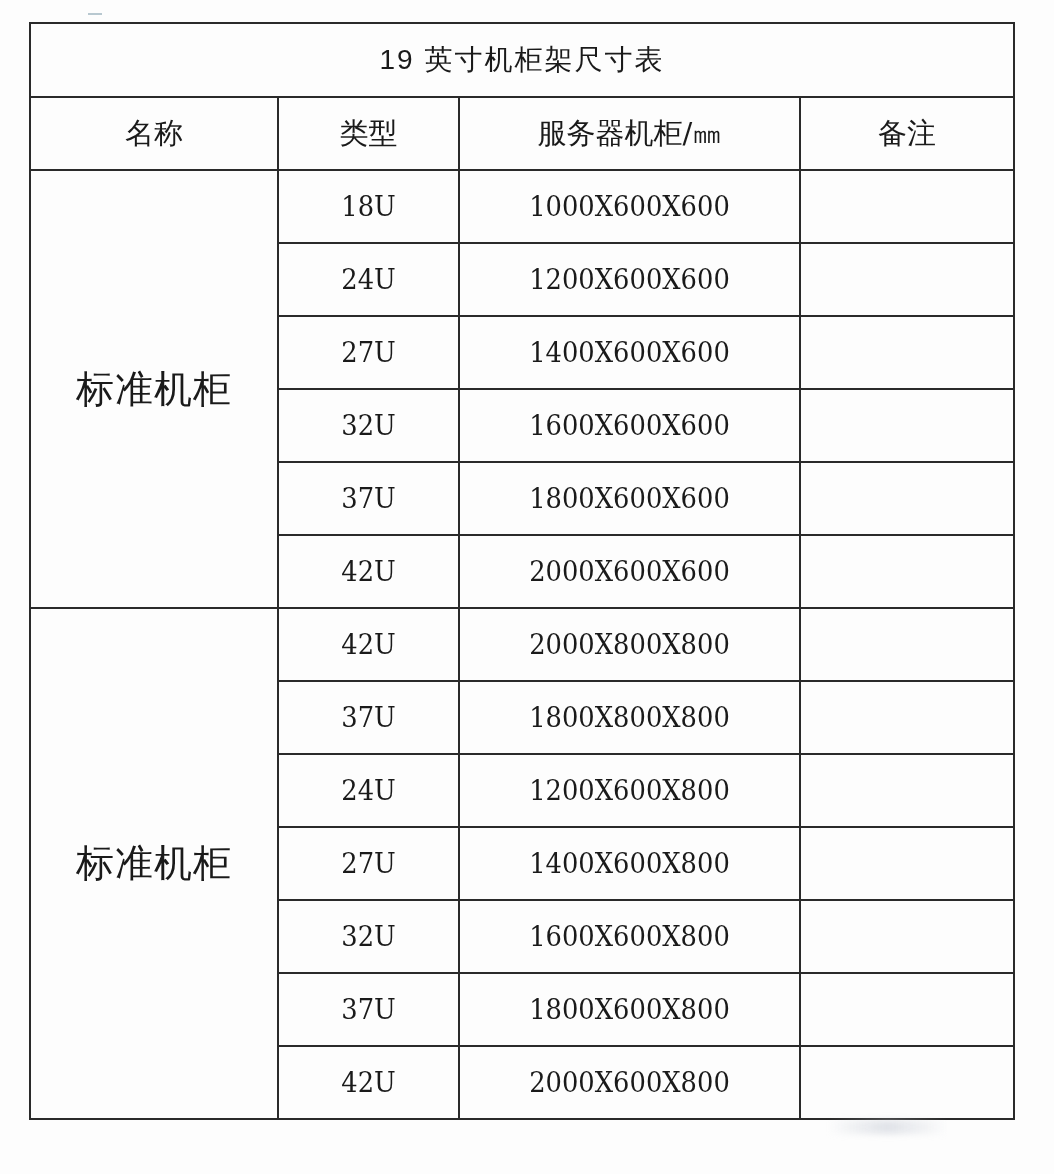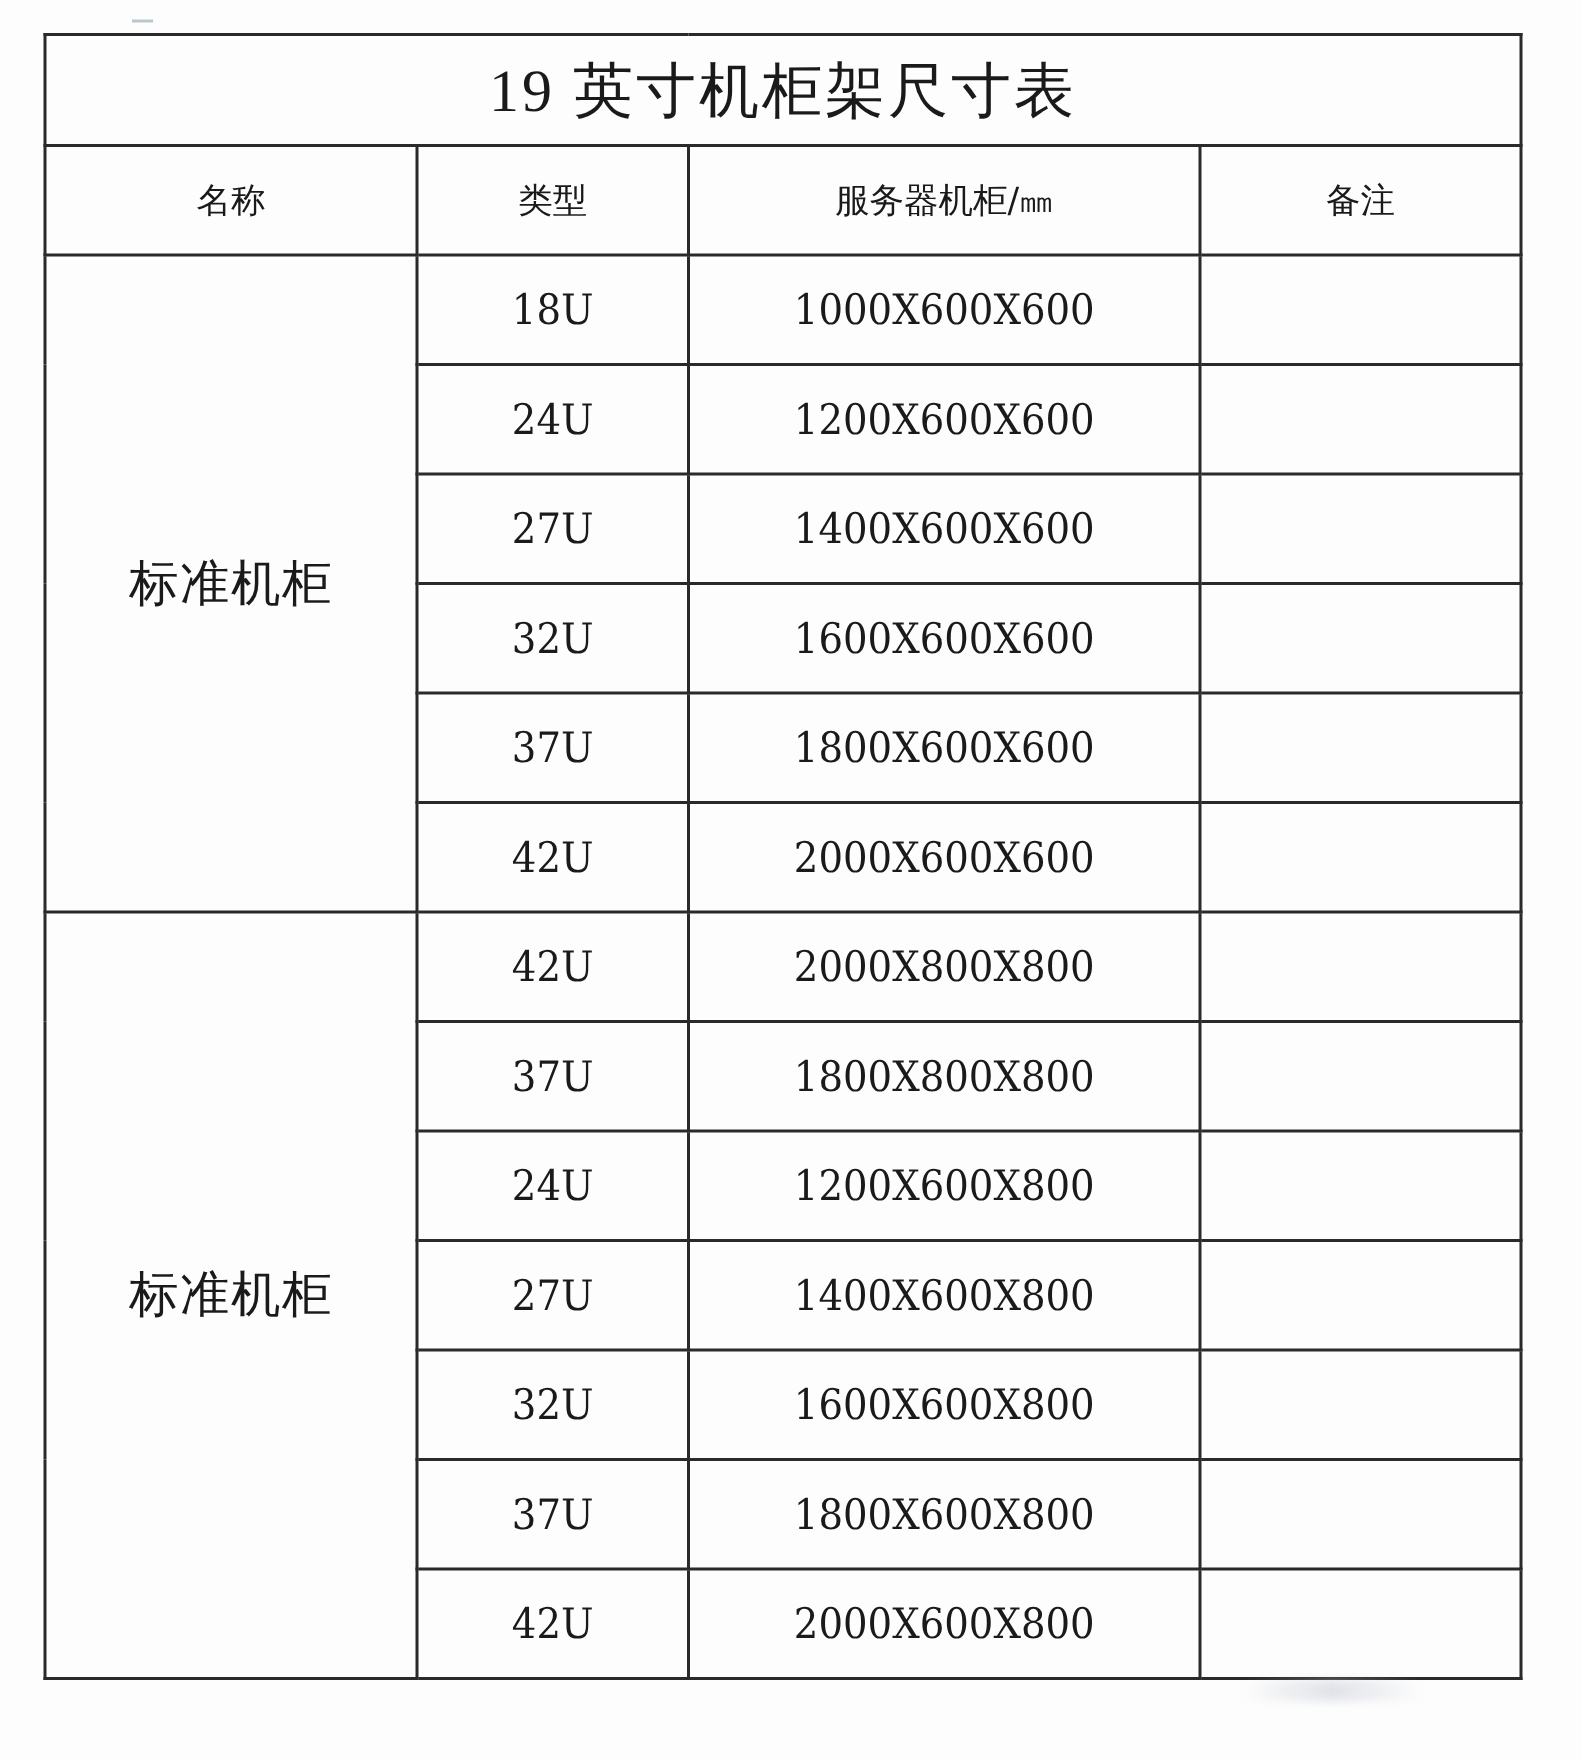--- a/index.html
+++ b/index.html
@@ -33,40 +33,40 @@
     }
     table.spec-table td, table.spec-table th {
       border: 2px solid #2a2a2a;
       text-align: center;
       vertical-align: middle;
       padding: 0;
       font-weight: normal;
     }
     .title-cell {
       height: 72px;
-      font-size: 40px;
+      font-size: 28px;
       letter-spacing: 2px;
-      font-family: Liberation Serif, serif;
+      font-family: Liberation Sans, sans-serif;
       margin-left: 25px;
     }
     .head-cell {
       height: 71px;
-      font-size: 23px;
+      font-size: 29px;
       font-family: "DejaVu Sans", "Liberation Sans", sans-serif;
     }
     .data-row td {
       height: 71px;
     }
     .type-cell, .size-cell {
       font-size: 28px;
       font-family: "DejaVu Serif", "Liberation Serif", serif;
       transform: scaleX(0.92);
     }
     .group-cell {
-      font-size: 33px;
+      font-size: 38px;
       font-family: "DejaVu Sans", "Liberation Sans", sans-serif;
       letter-spacing: 1px;
       border-radius: 10px;
     }
     .watermark {
       position: absolute;
       left: 828px;
       top: 1120px;
       width: 120px;
       height: 14px;

